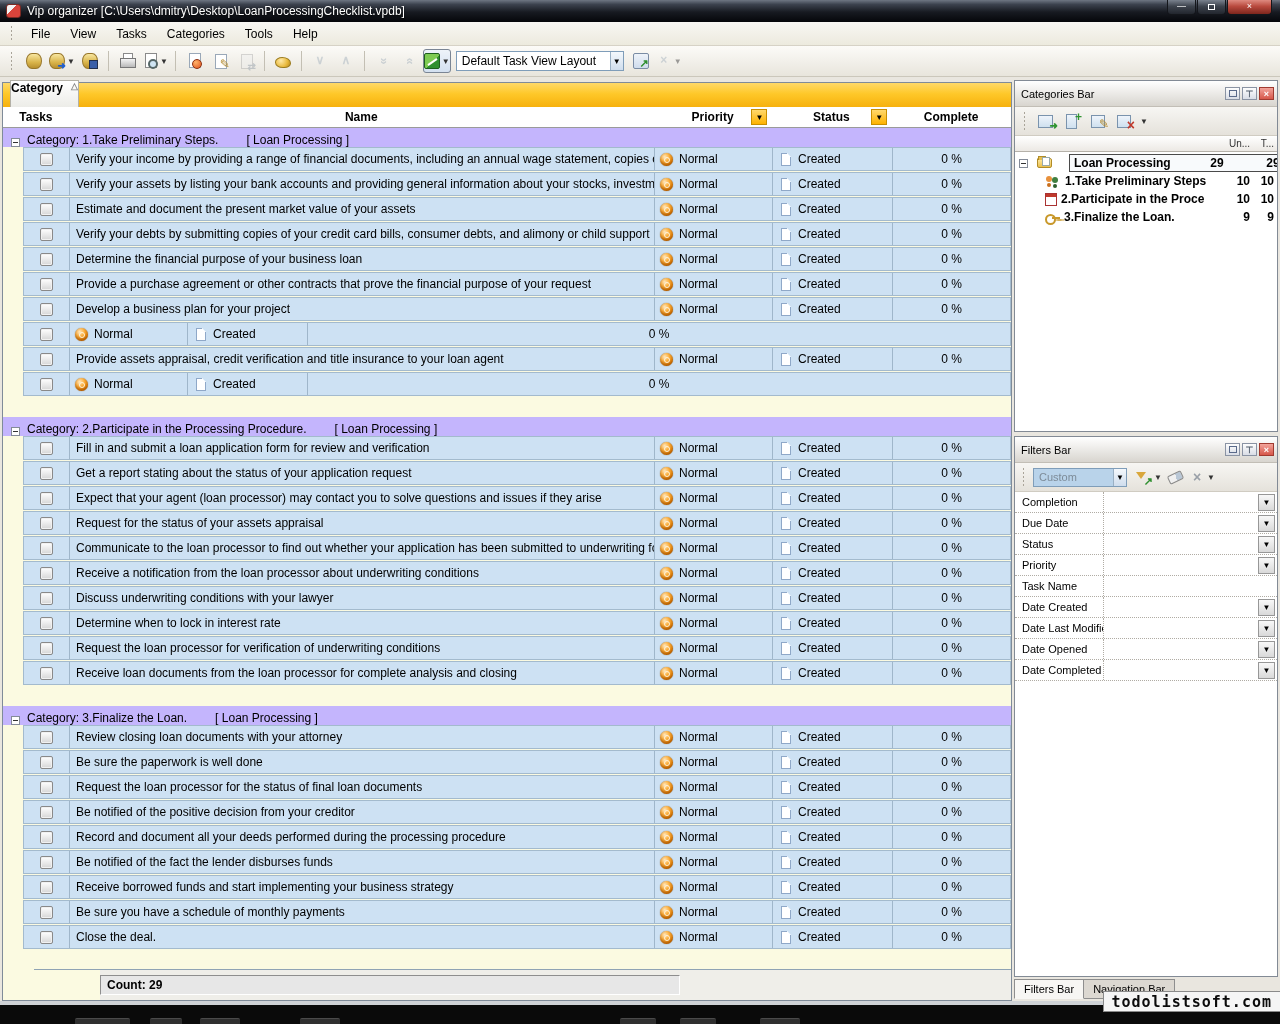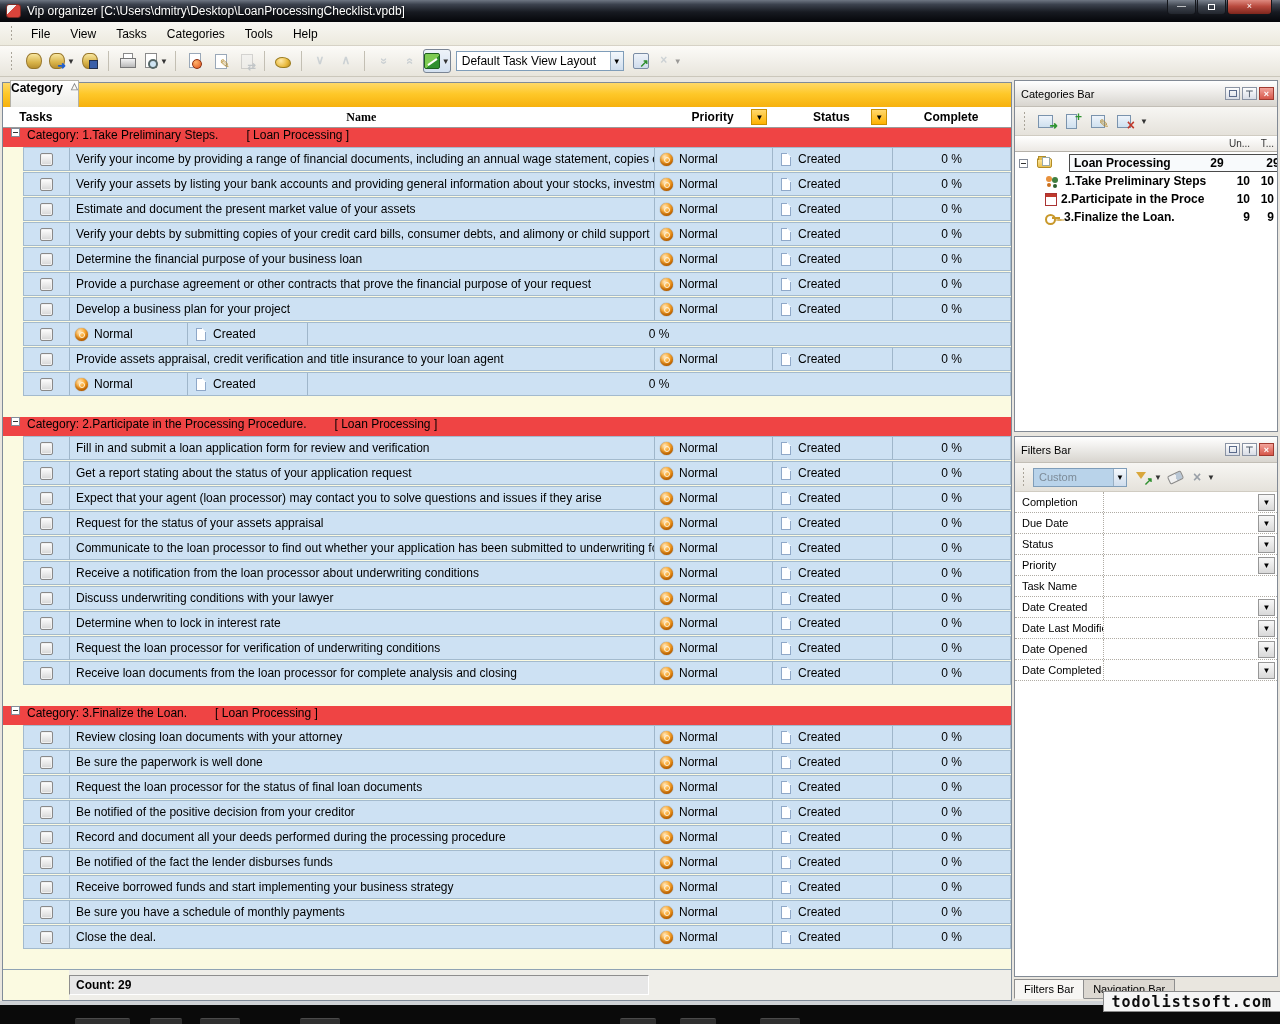--- a/index.html
+++ b/index.html
@@ -82,29 +82,29 @@
   .grid-pane { position:absolute; left:2px; top:5px; width:1010px; height:919px;
     border:1px solid #7f8b99; background:#fbfae1; display:flex; flex-direction:column; }
   .groupby-band { height:24px; background:linear-gradient(#ffd968,#fec829 45%,#f6b10d);
     display:flex; align-items:center; padding-left:7px; }
   .groupby-btn { height:30px; padding:0 0; background:linear-gradient(#ffffff,#ebebe6);
     border:1px solid #b3b0a6; display:flex; align-items:flex-start; font-weight:bold; font-size:12px; }
   .sort-tri { font-size:9px; color:#8a8a8a; margin-left:8px; }
   .col-header { height:21px; background:#fff; border-bottom:1px solid #9a9a9a; display:flex; align-items:center; font-weight:bold; }
   .col-header .c { display:flex; align-items:center; justify-content:center; height:100%; }
   .c-done { width:66px; }
-  .c-name { width:586px;font-family:Liberation Serif, serif; }
+  .c-name { width:586px; }
   .c-pri  { width:118px; position:relative; }
   .c-sta  { width:120px; position:relative; }
   .c-com  { width:120px; }
   .hdr-filter-btn { position:absolute; right:4px; top:2px; width:16px; height:16px;
     background:linear-gradient(#ffd86d,#feb200); border:1px solid #c98f00; font-size:8px; font-weight:normal;
     display:flex; align-items:center; justify-content:center; }
   .grid-body { flex:1; overflow:hidden; }
-  .group-hdr { height:19px; display:flex; align-items:flex-start; padding-left:8px; background:#ef4444; }
+  .group-hdr { height:19px; display:flex; align-items:flex-end; padding-left:8px; background:#c4b5fd; }
   .expander { width:9px; height:9px; border:1px solid #848b98; background:#fff; position:relative; margin-right:7px; flex:0 0 auto; }
   .expander::after { content:""; position:absolute; left:1px; top:3px; width:5px; height:1px; background:#333; }
   .group-hdr .gtag { margin-left:28px; }
   .rows { padding-left:20px; }
   .task-row { height:24px; margin-bottom:1px; background:#cde1f3; border:1px solid #a3bacd; display:flex; align-items:center; }
   .cell { height:100%; display:flex; align-items:center; }
   .cell-done { width:45px; justify-content:center; }
   .cell-name { width:585px; border-left:1px solid #9fb6ca; padding-left:6px; overflow:hidden; white-space:nowrap; }
   .cell-pri  { width:118px; border-left:1px solid #9fb6ca; padding-left:5px; }
   .cell-sta  { width:120px; border-left:1px solid #9fb6ca; padding-left:8px; }
@@ -112,21 +112,21 @@
   .cb { width:13px; height:13px; border:1px solid #898989; border-radius:2px;
     background:linear-gradient(#ffffff,#d6d6d6); box-shadow:inset 0 0 0 1px #f1f1f1; }
   .orb { width:13px; height:13px; border-radius:50%; margin-right:6px; flex:0 0 auto;
     background:radial-gradient(circle at 36% 30%,#ffe7bd 0%,#fcae3a 38%,#e07c00 72%,#a85400 100%);
     box-shadow:inset 0 -2px 3px rgba(120,50,0,.45), 0 0 1px #7a4a00; position:relative; }
   .orb::after { content:""; position:absolute; left:4px; top:4px; width:4px; height:4px; border-radius:50%;
     border:1px solid rgba(255,246,224,.95); }
   .page { width:10px; height:13px; background:#fff; border:1px solid #8fa8c8; margin-right:7px; position:relative; flex:0 0 auto; }
   .page::before { content:""; position:absolute; top:-1px; right:-1px; width:0; height:0;
     border-top:4px solid #cde1f3; border-left:4px solid #fff; }
-  .grid-footer { height:31px; border-top:1px solid #8fa3b4; background:#efeee9; display:flex; align-items:center; }
+  .grid-footer { height:31px; border-top:1px solid #8fa3b4; background:#efeee9; display:flex; align-items:center;margin-left:31px; }
   .footer-left { width:66px; height:100%; background:#fbfae1; }
   .count-box { width:580px; height:20px; background:#e7e7e7; border:1px solid #8e8e8e;
     border-bottom-color:#fff; border-right-color:#fff; display:flex; align-items:center; padding-left:6px; font-weight:bold; }
 
   
   .right-pane { position:absolute; left:1014px; top:3px; width:264px; height:921px; display:flex; flex-direction:column; }
   .panel { border:1px solid #828a95; background:#fff; display:flex; flex-direction:column; }
   .panel-title { height:26px; background:linear-gradient(#ffffff,#d8d5cf); border-bottom:1px solid #c2beb6;
     display:flex; align-items:center; padding:0 3px 0 6px; font-size:11px; }
   .panel-title .t { flex:1; }

